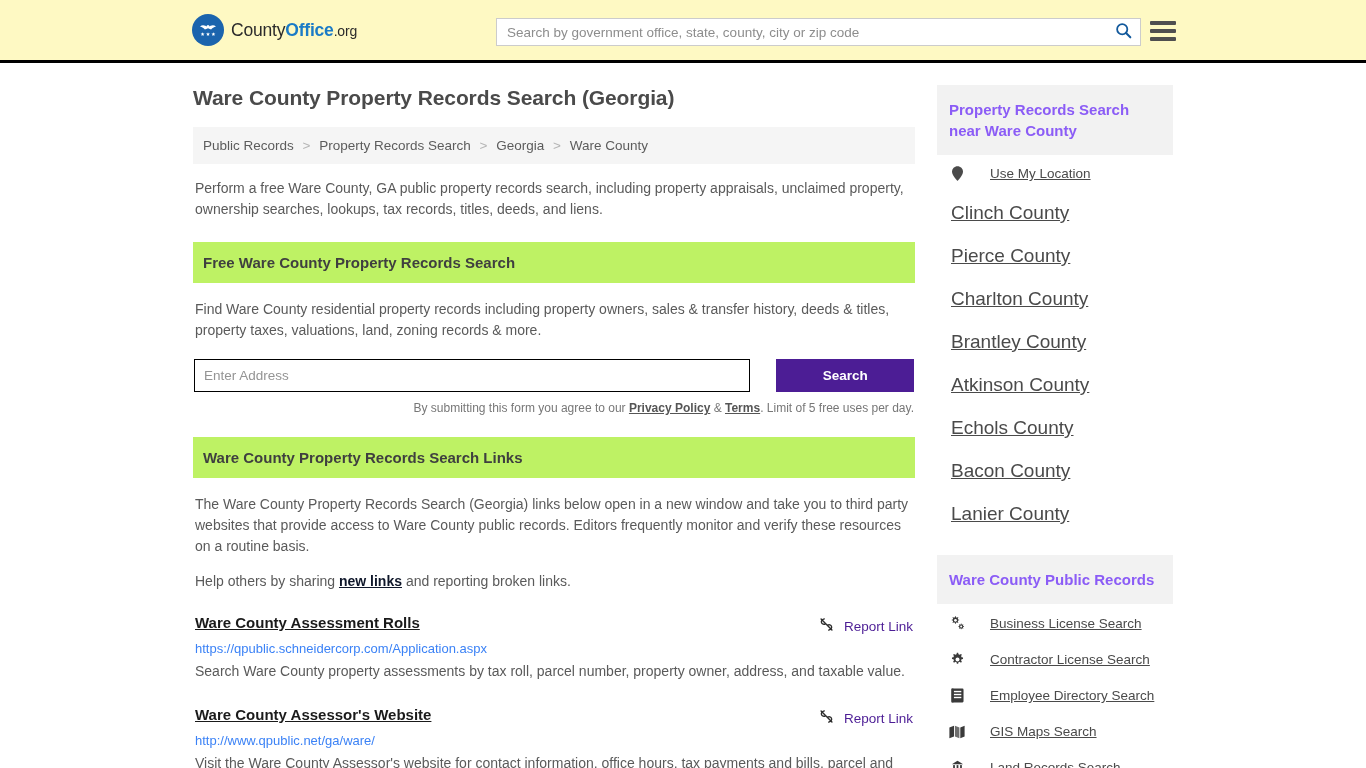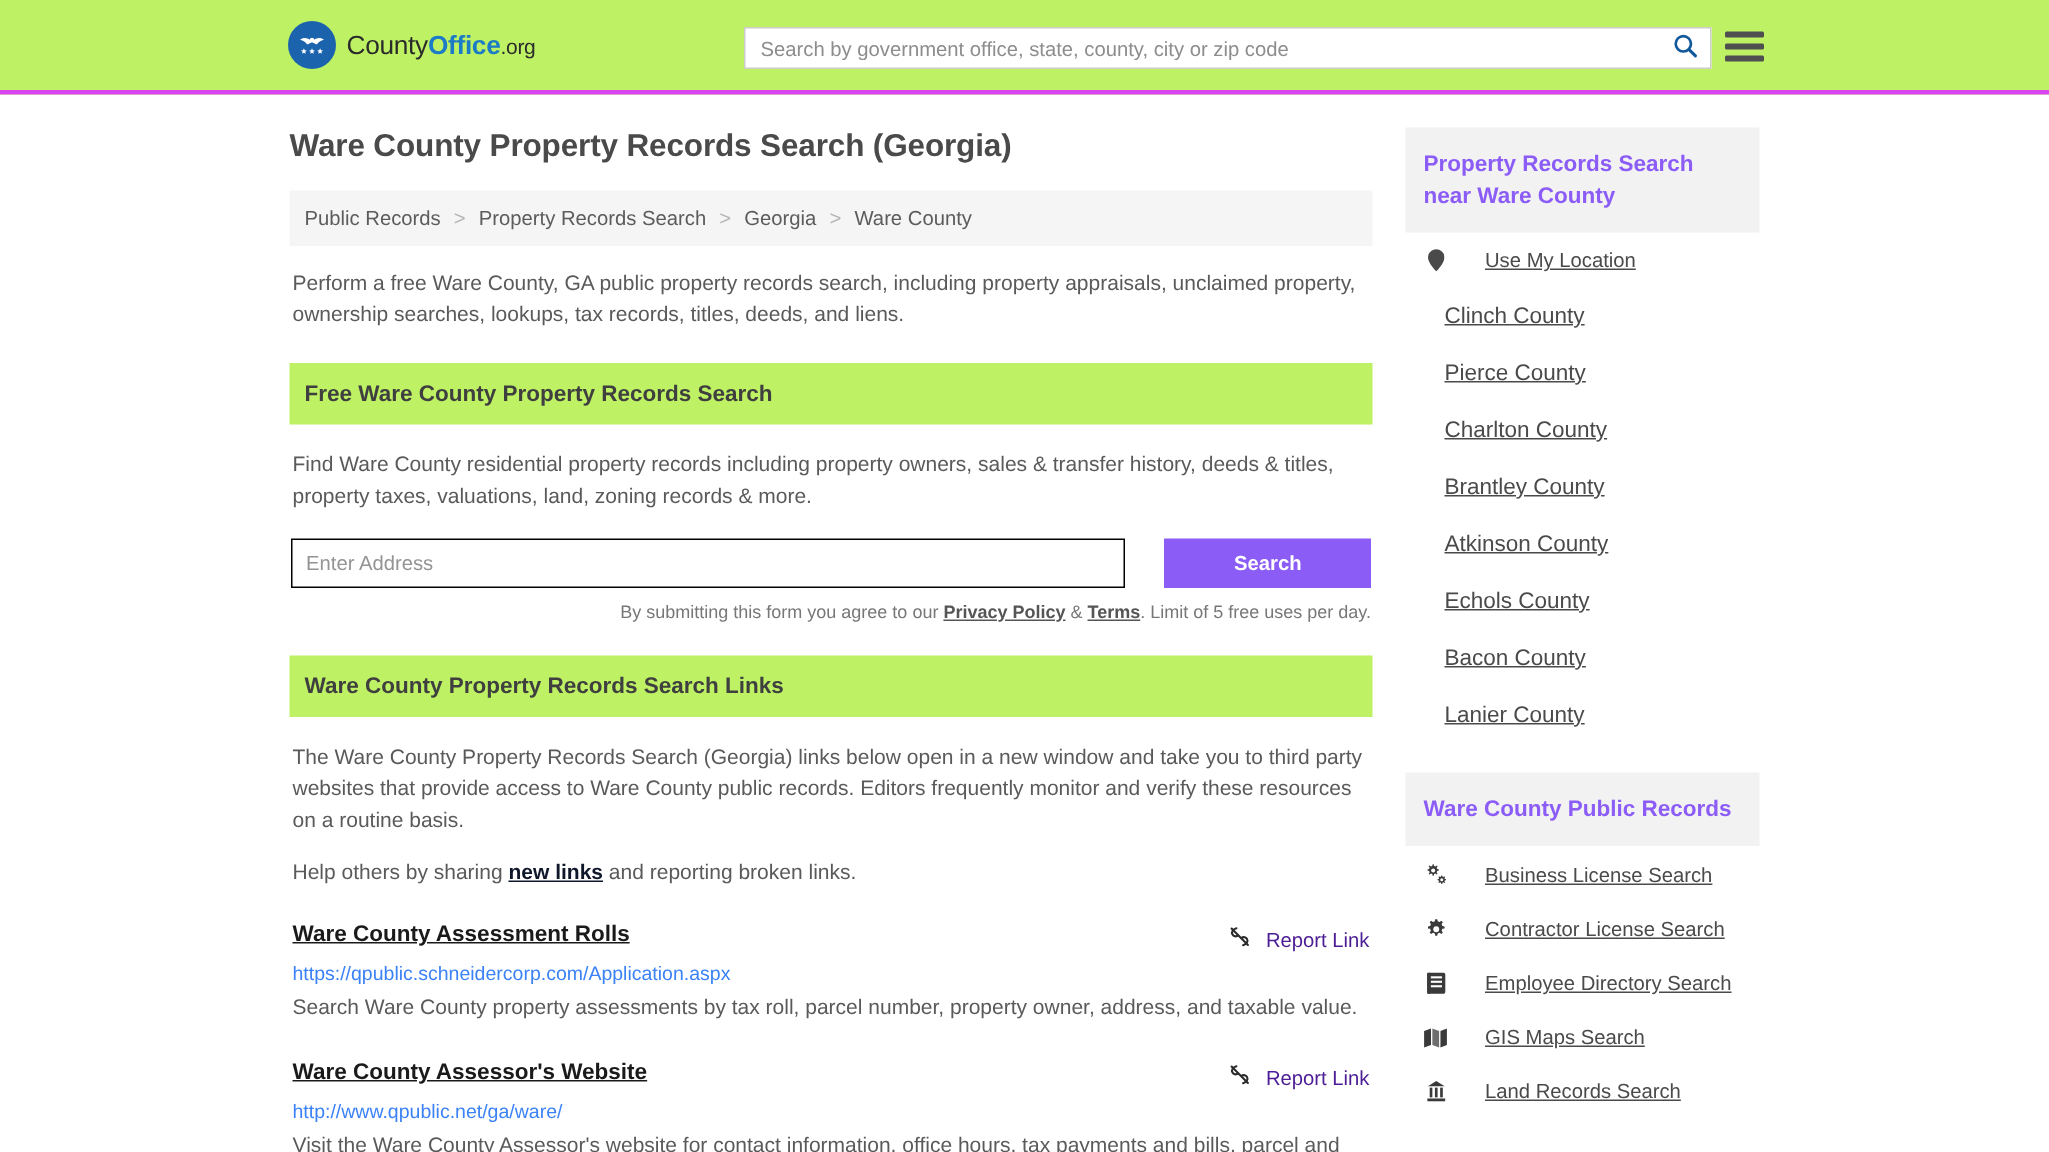--- a/index.html
+++ b/index.html
@@ -10,22 +10,22 @@
     overflow: hidden;
     background: #ffffff;
     font-family: "Liberation Sans", sans-serif;
     color: #444444;
     -webkit-font-smoothing: antialiased;
   }
 
   
   .site-header {
     height: 63px;
-    background: #bef264;
-    border-bottom: 3px solid #d946ef;
+    background: #fef9c3;
+    border-bottom: 3px solid #000000;
     display: flex;
     align-items: center;
     position: relative;
   }
   .logo-wrap {
     display: flex;
     align-items: center;
     margin-left: 192px;
     text-decoration: none;
     gap: 7px;
@@ -170,21 +170,21 @@
     font-family: "Liberation Sans", sans-serif;
     font-size: 13.5px;
     color: #333;
     background: #fff;
   }
   .addr-input::placeholder { color: #949494; }
   .submit-btn {
     width: 142px;
     height: 33px;
     margin-left: 6px;
-    background: #8b5cf6;
+    background: #4c1d95;
     border: none;
     color: #ffffff;
     font-family: "Liberation Sans", sans-serif;
     font-size: 13.5px;
     font-weight: bold;
     cursor: pointer;
   }
   .disclaimer {
     text-align: right;
     font-size: 12px;
@@ -258,22 +258,21 @@
   }
   .side-icon {
     width: 16px;
     display: flex;
     align-items: center;
     justify-content: center;
     flex: none;
   }
   .side-link-plain {
     padding: 11px 2px 10px 2px;
-    font-size: 15px;
-    margin-left: 12px;
+    font-size: 19px;
   }
   .side-link-plain a { color: #4a4a4a; text-decoration: underline; cursor: pointer; }
   .side-block { margin-bottom: 6px; }
   .side-gap { height: 14px; }
 </style>
 </head>
 <body>
 
 <div class="site-header">
 

